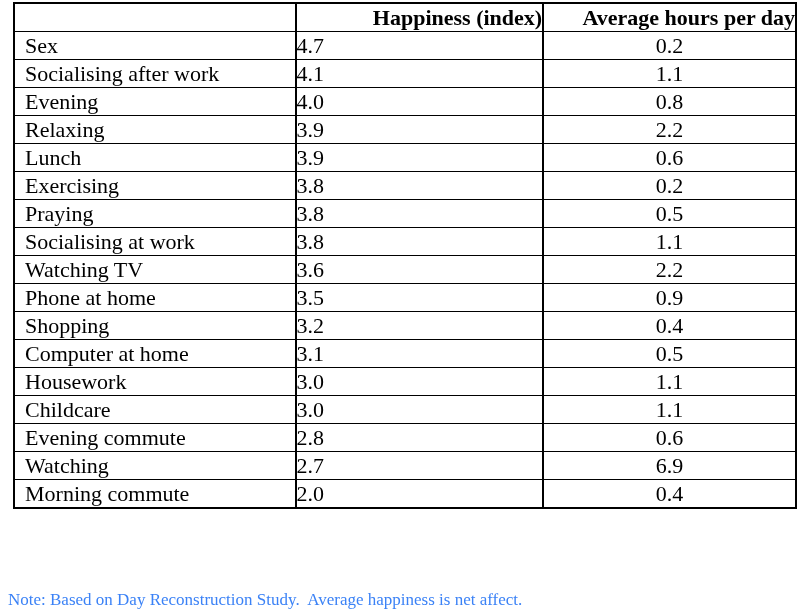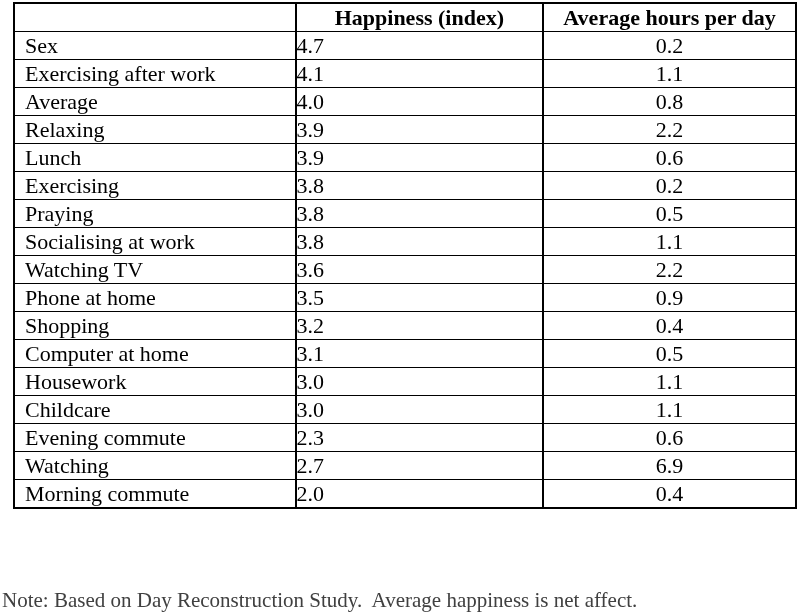--- a/index.html
+++ b/index.html
@@ -31,44 +31,44 @@
     border-right: 2px solid #000000;
     height: 27px;
     padding: 0;
     font-size: 22px;
     line-height: 27px;
     overflow: hidden;
     white-space: nowrap;
   }
   table.happiness-table th {
     font-weight: bold;
-    text-align: center;
+    text-align: right;
   }
   .col-activity {
     width: 272px;
     text-align: left;
     padding-left: 10px !important;
   }
   .col-num {
     width: 248px;
     text-align: left;
   }
   .col-num-last {
     width: 252px;
     text-align: center;
     margin-top: 7px;
   }
   .table-note {
     position: absolute;
-    left: 2px;
+    left: 8px;
     top: 588px;
-    font-size: 21px;
+    font-size: 17px;
     line-height: 24px;
     white-space: pre-wrap;
-    color: #404040;
+    color: #3b82f6;
   }
 </style>
 </head>
 <body>
 
 <table class="happiness-table">
   <thead>
     <tr>
       <th class="col-activity"></th>
       <th class="col-num">Happiness (index)</th>
@@ -76,27 +76,27 @@
     </tr>
   </thead>
   <tbody>
   <tr>
     <td class="col-activity">Sex</td>
     <td class="col-num">4.7</td>
     <td class="col-num-last">0.2</td>
   </tr>
 
   <tr>
-    <td class="col-activity">Exercising after work</td>
+    <td class="col-activity">Socialising after work</td>
     <td class="col-num">4.1</td>
     <td class="col-num-last">1.1</td>
   </tr>
 
   <tr>
-    <td class="col-activity">Average</td>
+    <td class="col-activity">Evening</td>
     <td class="col-num">4.0</td>
     <td class="col-num-last">0.8</td>
   </tr>
 
   <tr>
     <td class="col-activity">Relaxing</td>
     <td class="col-num">3.9</td>
     <td class="col-num-last">2.2</td>
   </tr>
 
@@ -157,21 +157,21 @@
   </tr>
 
   <tr>
     <td class="col-activity">Childcare</td>
     <td class="col-num">3.0</td>
     <td class="col-num-last">1.1</td>
   </tr>
 
   <tr>
     <td class="col-activity">Evening commute</td>
-    <td class="col-num">2.3</td>
+    <td class="col-num">2.8</td>
     <td class="col-num-last">0.6</td>
   </tr>
 
   <tr>
     <td class="col-activity">Watching</td>
     <td class="col-num">2.7</td>
     <td class="col-num-last">6.9</td>
   </tr>
 
   <tr>

